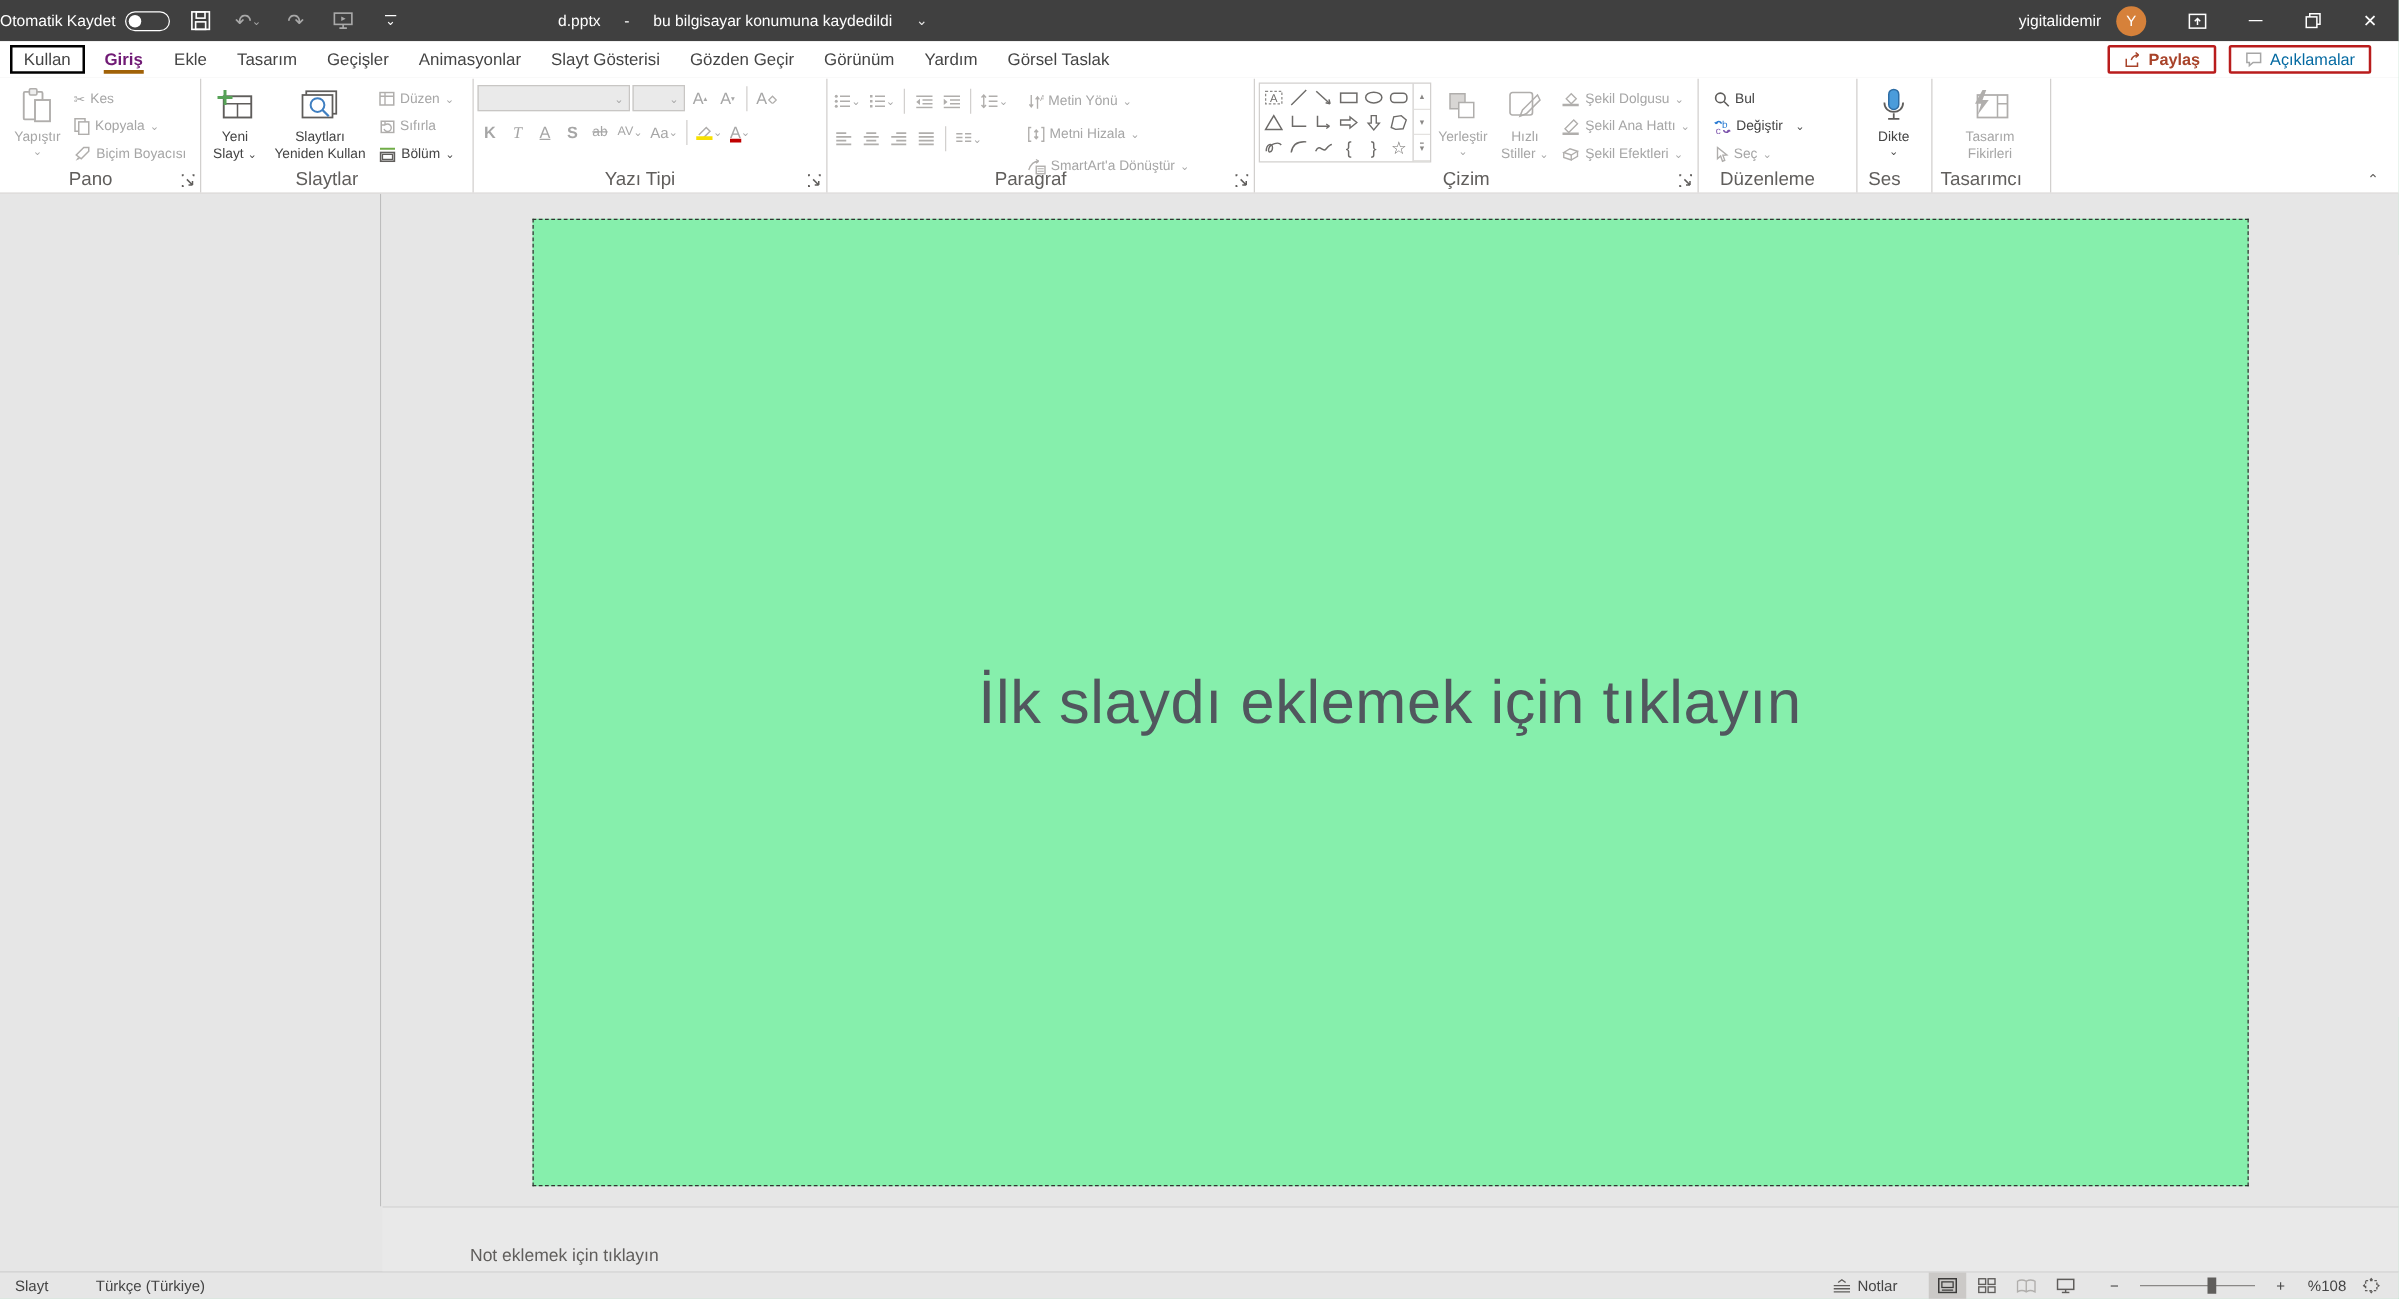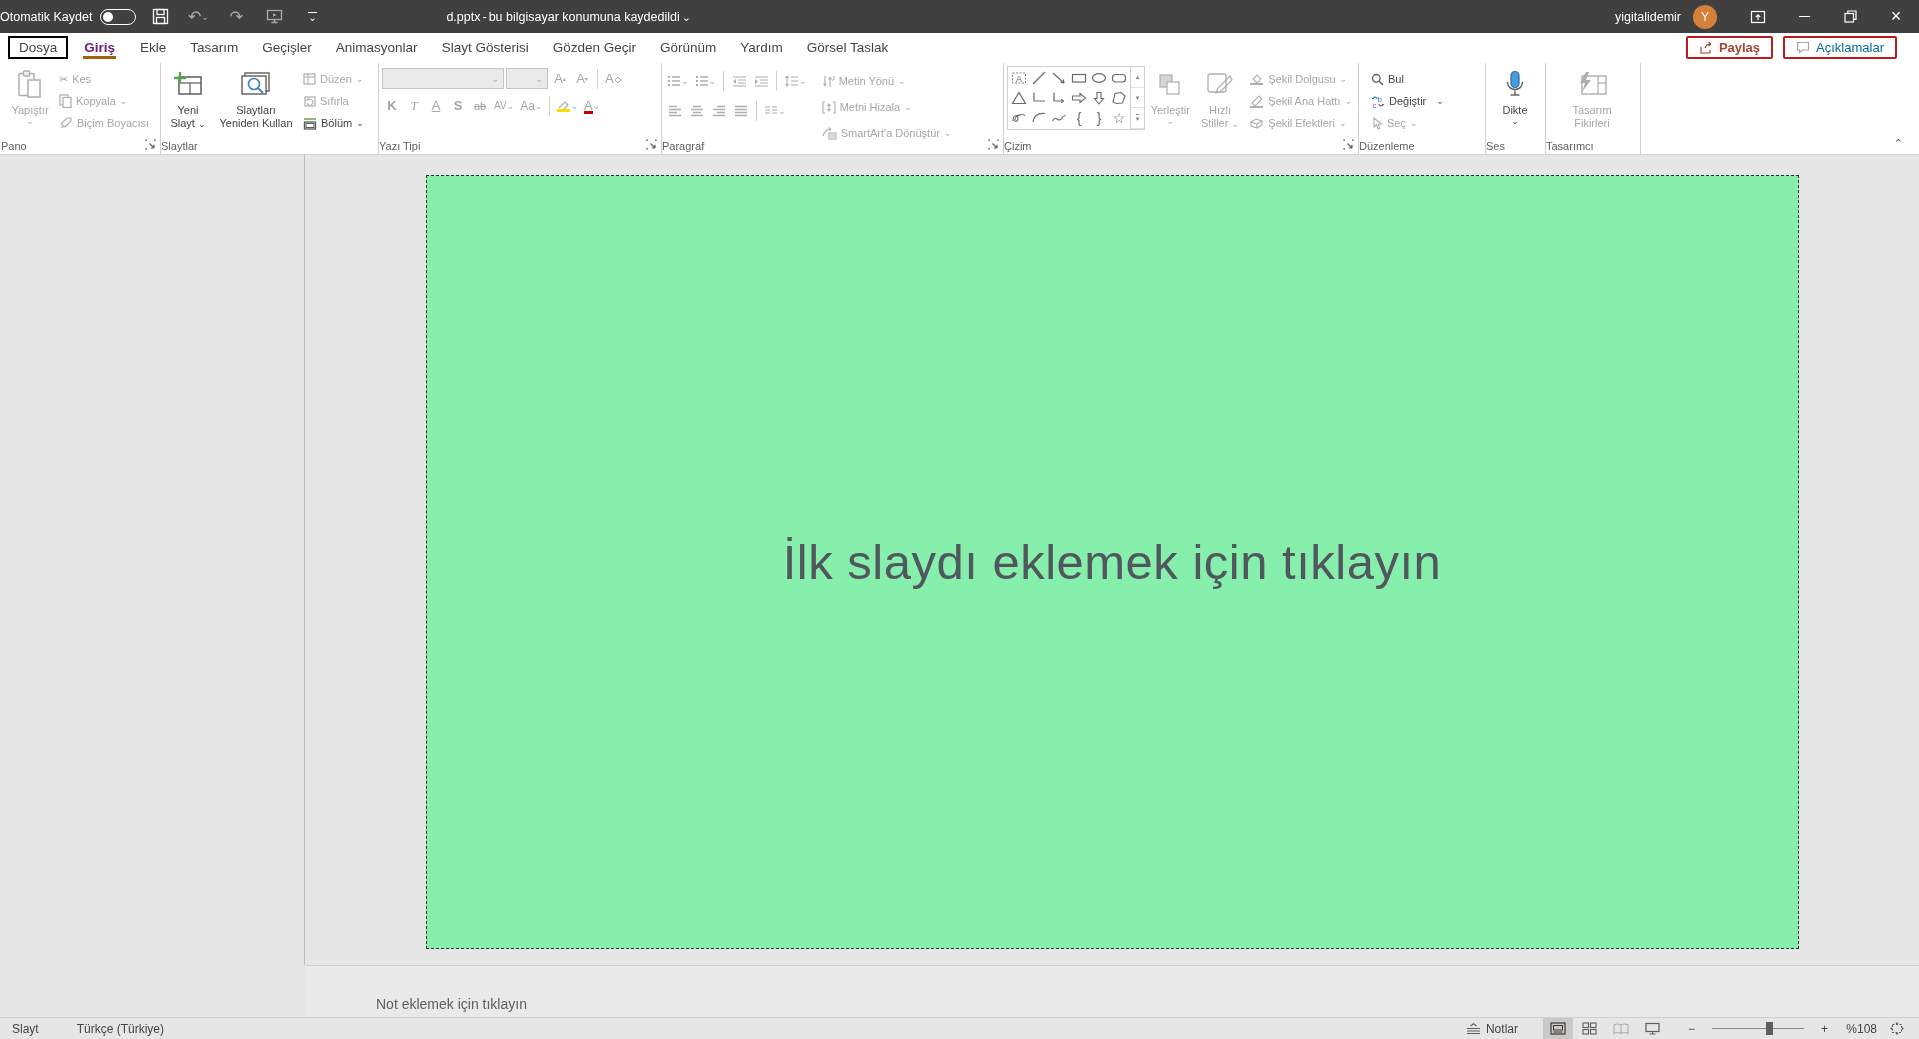--- a/index.html
+++ b/index.html
@@ -7,21 +7,21 @@
 body{font-family:"Liberation Sans",sans-serif;background:#e6e6e6;}
 
 
 .titlebar{height:33px;background:#404040;display:flex;align-items:center;color:#fff;font-size:12.5px;position:relative;}
 .tb-left{display:flex;align-items:center;gap:10px}
 .autosave{display:flex;align-items:center;gap:8px}
 .toggle{width:36px;height:16px;border:1px solid #fff;border-radius:9px;position:relative}
 .toggle .knob{position:absolute;left:2px;top:2px;width:10px;height:10px;background:#fff;border-radius:50%}
 .qat-btn{width:28px;height:26px;display:flex;align-items:center;justify-content:center;font-size:16px}
 .qat-dim{opacity:.55}
-.tb-doc{display:flex;align-items:center;gap:2px;margin-left:120px;white-space:nowrap;font-size:12.5px}
+.tb-doc{display:flex;align-items:center;gap:19px;margin-left:120px;white-space:nowrap;font-size:12.5px}
 .tb-doc .chev{font-size:11px;opacity:.9}
 .searchbox{position:absolute;left:50%;top:5px;transform:translateX(-48%);width:368px;height:23px;background:#eea893;border-radius:2px;display:flex;align-items:center;gap:10px;padding:0 12px;color:#46251a}
 .searchbox input{border:none;outline:none;background:transparent;font-family:"Liberation Sans",sans-serif;font-size:12.5px;color:#46251a;width:290px}
 .searchbox input::placeholder{color:#46251a;opacity:.95}
 .tb-right{margin-left:auto;display:flex;align-items:center;height:100%}
 .username{font-size:12.5px;margin-right:12px}
 .avatar{width:24px;height:24px;border-radius:50%;background:#d6813a;color:#fff;display:flex;align-items:center;justify-content:center;font-size:12px;margin-right:18px}
 .winbtn{width:46px;height:33px;display:flex;align-items:center;justify-content:center;color:#fff}
 .winbtn.close{font-size:18px}
 .min-glyph{width:11px;height:1.4px;background:#fff;display:block}
@@ -32,21 +32,21 @@
 .tab-file{border:2px solid #000;height:23px;padding:0 9px;margin-right:3px}
 .tab-active .t-underline{border-bottom:3px solid #a16207;padding:3px 1px 1px;font-weight:bold;color:#701a75}
 .tabrow-right{margin-left:auto;display:flex;gap:10px;padding-right:14px}
 .pillbtn{display:flex;align-items:center;gap:6px;border:2px solid #b91c1c;background:#fff;border-radius:2px;height:23px;padding:0 11px;font-size:13px}
 .pillbtn.share{color:#a8432a;font-weight:bold}
 .pillbtn.comments{color:#0369a1}
 
 
 .ribbon{height:93px;background:#fff;border-bottom:1px solid #d6d4d2;display:flex;align-items:stretch;padding:1px 0 0 1px;position:relative;font-size:11px;color:#444}
 .group{position:relative;border-right:1px solid #d2d0ce;padding:3px 3px 17px;display:flex;align-items:flex-start}
-.gfoot{position:absolute;bottom:2px;left:0;right:16px;font-size:11px;color:#605e5c;white-space:nowrap}
+.gfoot{position:absolute;bottom:2px;left:0;right:16px;text-align:center;font-size:15px;color:#605e5c;white-space:nowrap}
 .launcher{position:absolute;right:3px;bottom:3px;width:12px;height:12px;color:#605e5c}
 .dis{color:#a6a6a6 !important}
 .bigb{display:flex;flex-direction:column;align-items:center;width:52px;padding-top:3px;font-size:11px;line-height:13px;text-align:center;height:72px}
 .bigb .bicon{height:32px;display:flex;align-items:center;justify-content:center;margin-bottom:3px}
 .chev{font-size:9px;line-height:8px;color:inherit}
 .smcol{display:flex;flex-direction:column;justify-content:flex-start;padding-top:2px}
 .smb{display:flex;align-items:center;gap:4px;height:22px;font-size:11px;padding:0 3px;white-space:nowrap}
 .combo{border:1px solid #c8c6c4;background:#eaeaea;height:21px;display:flex;align-items:center;justify-content:flex-end;padding:0 4px;color:#a6a6a6}
 .frow{display:flex;align-items:center;gap:2px}
 .fbtn{min-width:20px;height:21px;display:flex;align-items:center;justify-content:center;font-size:13px;padding:0 2px}
@@ -146,21 +146,21 @@
         </svg>
     </div>
     <div class="winbtn close">
         <span>×</span>
       </div>
   </div>
 </div>
 
 <div class="tabrow">
   <div class="tab tab-file">
-      <span>Dosya</span>
+      <span>Kullan</span>
     </div>
   <div class="tab tab-active">
       <span class="t-underline">Giriş</span>
     </div>
   <div class="tab">
       <span>Ekle</span>
     </div>
   <div class="tab">
       <span>Tasarım</span>
     </div>

